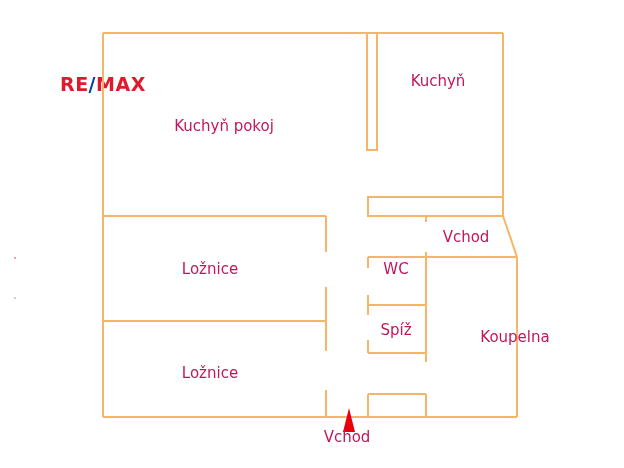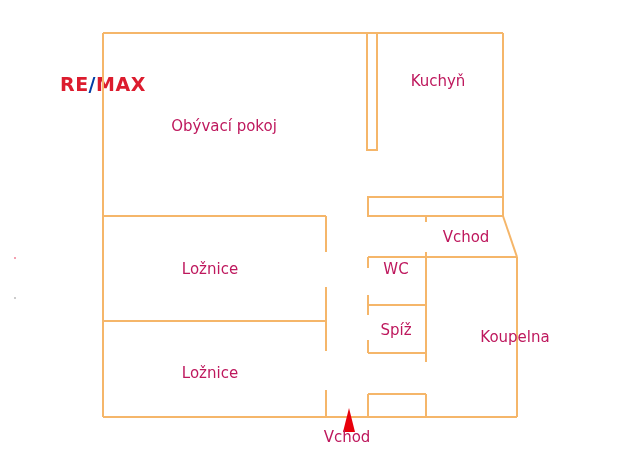--- a/index.html
+++ b/index.html
@@ -58,21 +58,21 @@
 
     <line class="wall" x1="426" y1="252" x2="426" y2="362"></line>
 
     <line class="wall" x1="368" y1="417" x2="368" y2="394"></line>
     <line class="wall" x1="368" y1="394" x2="426" y2="394"></line>
     <line class="wall" x1="426" y1="394" x2="426" y2="417"></line>
   </g>
   <polygon points="349,408 343,432 355,432" fill="#e8000b"></polygon>
 </svg>
 
-<div class="label" style="left:224px; top:126px;">Obývací pokoj</div>
+<div class="label" style="left:224px; top:126px;">Kuchyň pokoj</div>
 <div class="label" style="left:438px; top:81px;">Kuchyň</div>
 <div class="label" style="left:466px; top:237px;">Vchod</div>
 <div class="label" style="left:210px; top:269px;">Ložnice</div>
 <div class="label" style="left:210px; top:373px;">Ložnice</div>
 <div class="label" style="left:396px; top:269px;">WC</div>
 <div class="label" style="left:396px; top:330px;">Spíž</div>
 <div class="label" style="left:472px; top:337px;margin-left:43px;">Koupelna</div>
 <div class="label" style="left:347px; top:437px;">Vchod</div>
 
 <div class="dot" style="left:14px; top:257px; background:#f4a0b0;"></div>

